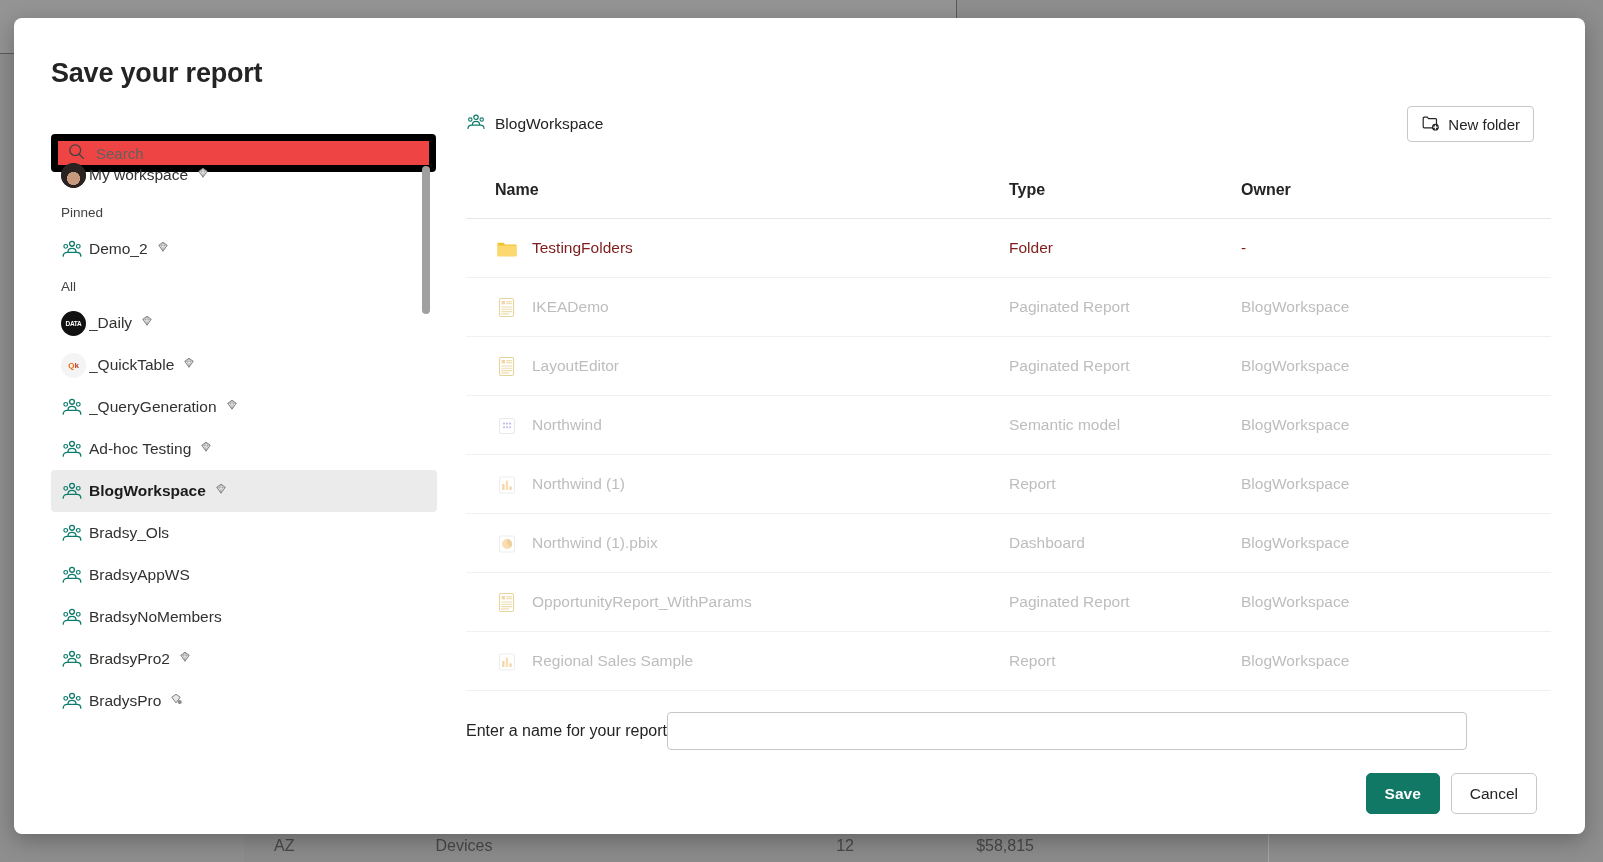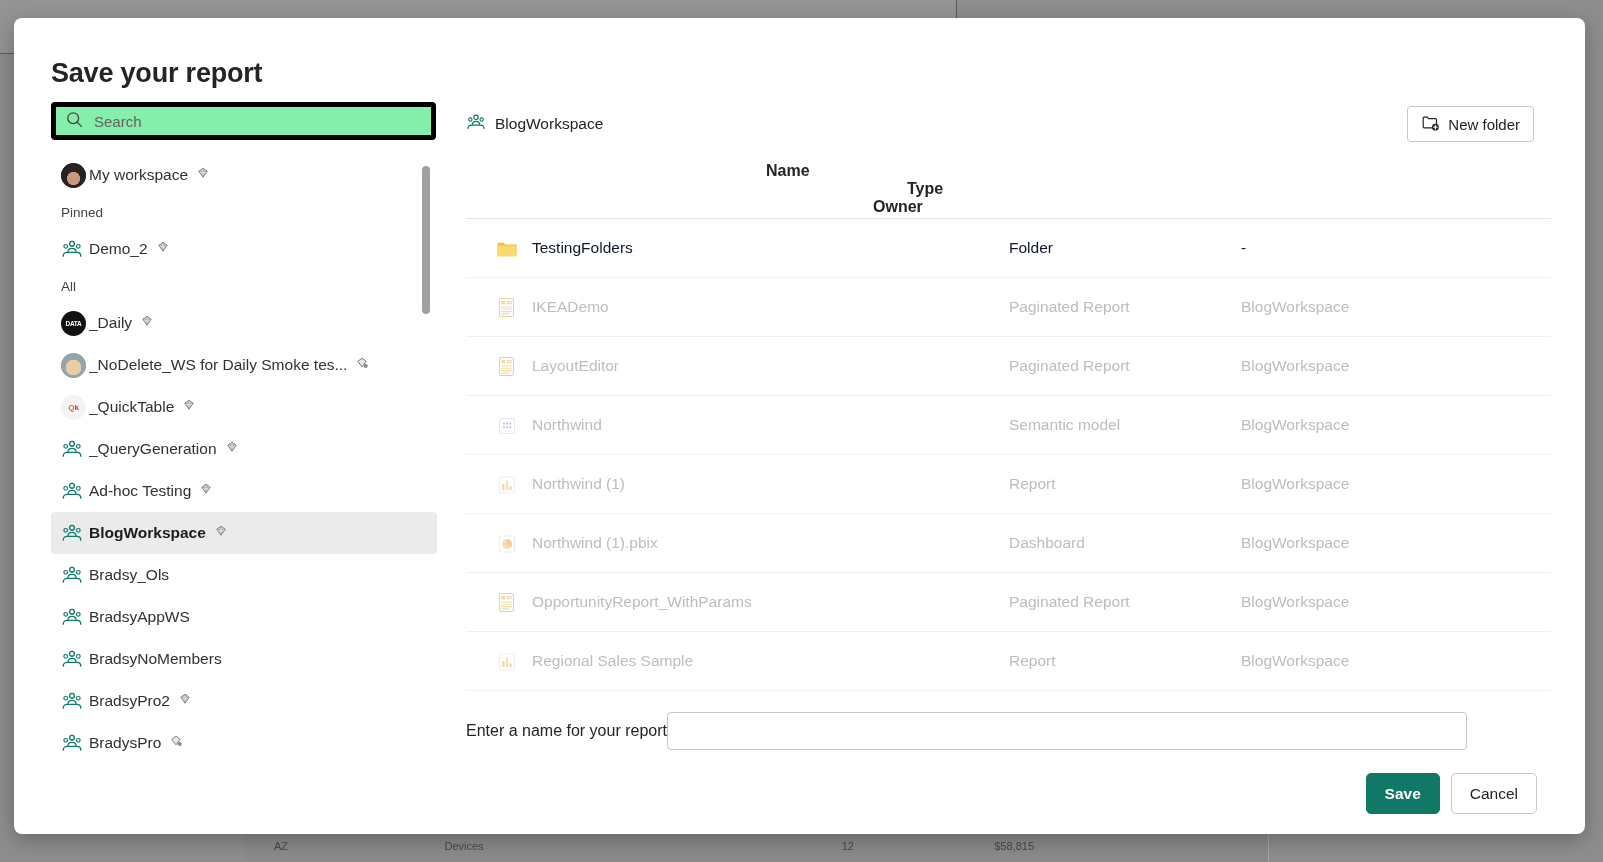--- a/index.html
+++ b/index.html
@@ -16,21 +16,21 @@
     position: absolute; left: 0; top: 0; width: 957px; height: 54px;
     background: #949494; border: 1px solid #5a5a5a;
     border-top: none; border-left: none;
     border-radius: 0 0 4px 0;
   }
   .bg-table {
     position: absolute; left: 244px; top: 828px; width: 1024px; height: 34px;
     background: #8b8b8b; border-top: 1px solid #a0a0a0;
     display: flex; align-items: center; opacity: .85;
   }
-  .bg-table .c { font-size: 11px; color: #3c3c3c; }
+  .bg-table .c { font-size: 16px; color: #3c3c3c; }
   .bg-table .c1 { width: 120px; padding-left: 30px; }
   .bg-table .c2 { width: 200px; text-align: center; }
   .bg-table .c3 { width: 290px; text-align: right; }
   .bg-table .c4 { width: 180px; text-align: right; }
   .bg-table-sep {
     position: absolute; left: 1268px; top: 828px;
     width: 1px; height: 34px; background: #a5a5a5;
   }
 
   
@@ -49,23 +49,24 @@
     letter-spacing: -.2px;
   }
 
   
   .left-panel {
     position: absolute; left: 37px; top: 84px;
     width: 386px; height: 702px;
   }
   .search-box {
     width: 385px; height: 38px;
-    border: 5px solid #000000; border-radius: 4px;
+    border: 7px solid #000000; border-radius: 4px;
     display: flex; align-items: center; padding: 0 10px;
-    background: #86efac;
+    background: #ef4444;
+    margin-top: 32px;
   }
   .search-box svg { flex: none; margin-right: 9px; }
   .search-input {
     border: none; outline: none; background: transparent;
     font-family: "Liberation Sans", sans-serif;
     font-size: 15px; color: #242424; width: 100%;
   }
   .search-input::placeholder { color: #616161; }
 
   .ws-list {
@@ -122,39 +123,39 @@
     height: 36px; padding: 0 13px;
     border: 1px solid #c7c7c7; border-radius: 4px;
     background: #fff; cursor: pointer;
     font-size: 15px; color: #242424;
     font-family: "Liberation Sans", sans-serif;
     margin-right: 17px;
   }
 
   .grid-head {
     display: flex; align-items: center; height: 56px;
-    padding-left: 29px; margin-top: 16px; flex-direction: column;
+    padding-left: 29px; margin-top: 16px;
   }
   .grid-head .h {
     font-size: 16px; font-weight: 600; color: #242424;
   }
   .col-name  { width: 514px; }
   .col-type  { width: 232px; }
   .col-owner { width: 300px; }
 
   .grid-body {
     border-top: 1px solid #e6e6e6;
     height: 473px; overflow: hidden; position: relative;
   }
   .grid-row {
     display: flex; align-items: center; height: 59px;
     padding-left: 29px;
     border-bottom: 1px solid #f0f0f0;
   }
-  .grid-row .cell { font-size: 15.5px; color: #0f172a; }
+  .grid-row .cell { font-size: 15.5px; color: #7f1d1d; }
   .grid-row.disabled .cell { color: #bdbdbd; }
   .grid-row.disabled .type-icon { opacity: .45; }
   .cell-name { width: 514px; display: flex; align-items: center; gap: 15px; }
   .cell-type { width: 232px; }
   .cell-owner{ width: 300px; }
   .type-icon { width: 22px; height: 22px; flex: none; }
 
   
   .name-row {
     position: absolute; left: 452px; top: 694px;
@@ -242,32 +243,20 @@
         <div class="ws-row">
           <span class="ws-ico">
             <div class="ws-avatar" style="background:#111111">
               <span style="font-size:6.5px;letter-spacing:-.3px;">DATA</span>
             </div>
           </span>
           <span class="ws-label">_Daily</span>
           <span class="gem"><svg width="14" height="14" viewBox="0 0 16 16" fill="none">
     <path d="M3.2 6 8 2.6 12.8 6 8 12.8 3.2 6Z" stroke="#6b6b6b" stroke-width="1" fill="#f2f2f2"></path>
     <path d="M3.2 6h9.6M8 2.6 6.2 6 8 12.8M8 2.6 9.8 6 8 12.8" stroke="#8f8f8f" stroke-width=".7"></path>
-            </svg></span>
-        </div>
-        <div class="ws-row">
-          <span class="ws-ico">
-            <div class="ws-avatar" style="background:#b9996a">
-              <div style="width:25px;height:25px;border-radius:50%;background:radial-gradient(circle at 50% 58%, #e8cda1 0 40%, #8fa6b0 42% 100%);"></div>
-            </div>
-          </span>
-          <span class="ws-label">_NoDelete_WS for Daily Smoke tes...</span>
-          <span class="gem"><svg width="14" height="14" viewBox="0 0 16 16" fill="none">
-      <path d="M3.2 6 8 2.6 12.8 6 8 12.4 3.2 6Z" stroke="#6b6b6b" stroke-width="1" fill="#e8e8e8"></path>
-      <circle cx="12.2" cy="11.4" r="2.4" fill="#8a8a8a"></circle>
             </svg></span>
         </div>
         <div class="ws-row">
           <span class="ws-ico">
             <div class="ws-avatar" style="background:#f4f4f4">
               <span style="color:#e8690b;font-size:8px;font-weight:700;">Q<span style="color:#c23b22;">k</span></span>
             </div>
           </span>
           <span class="ws-label">_QuickTable</span>
           <span class="gem"><svg width="14" height="14" viewBox="0 0 16 16" fill="none">

